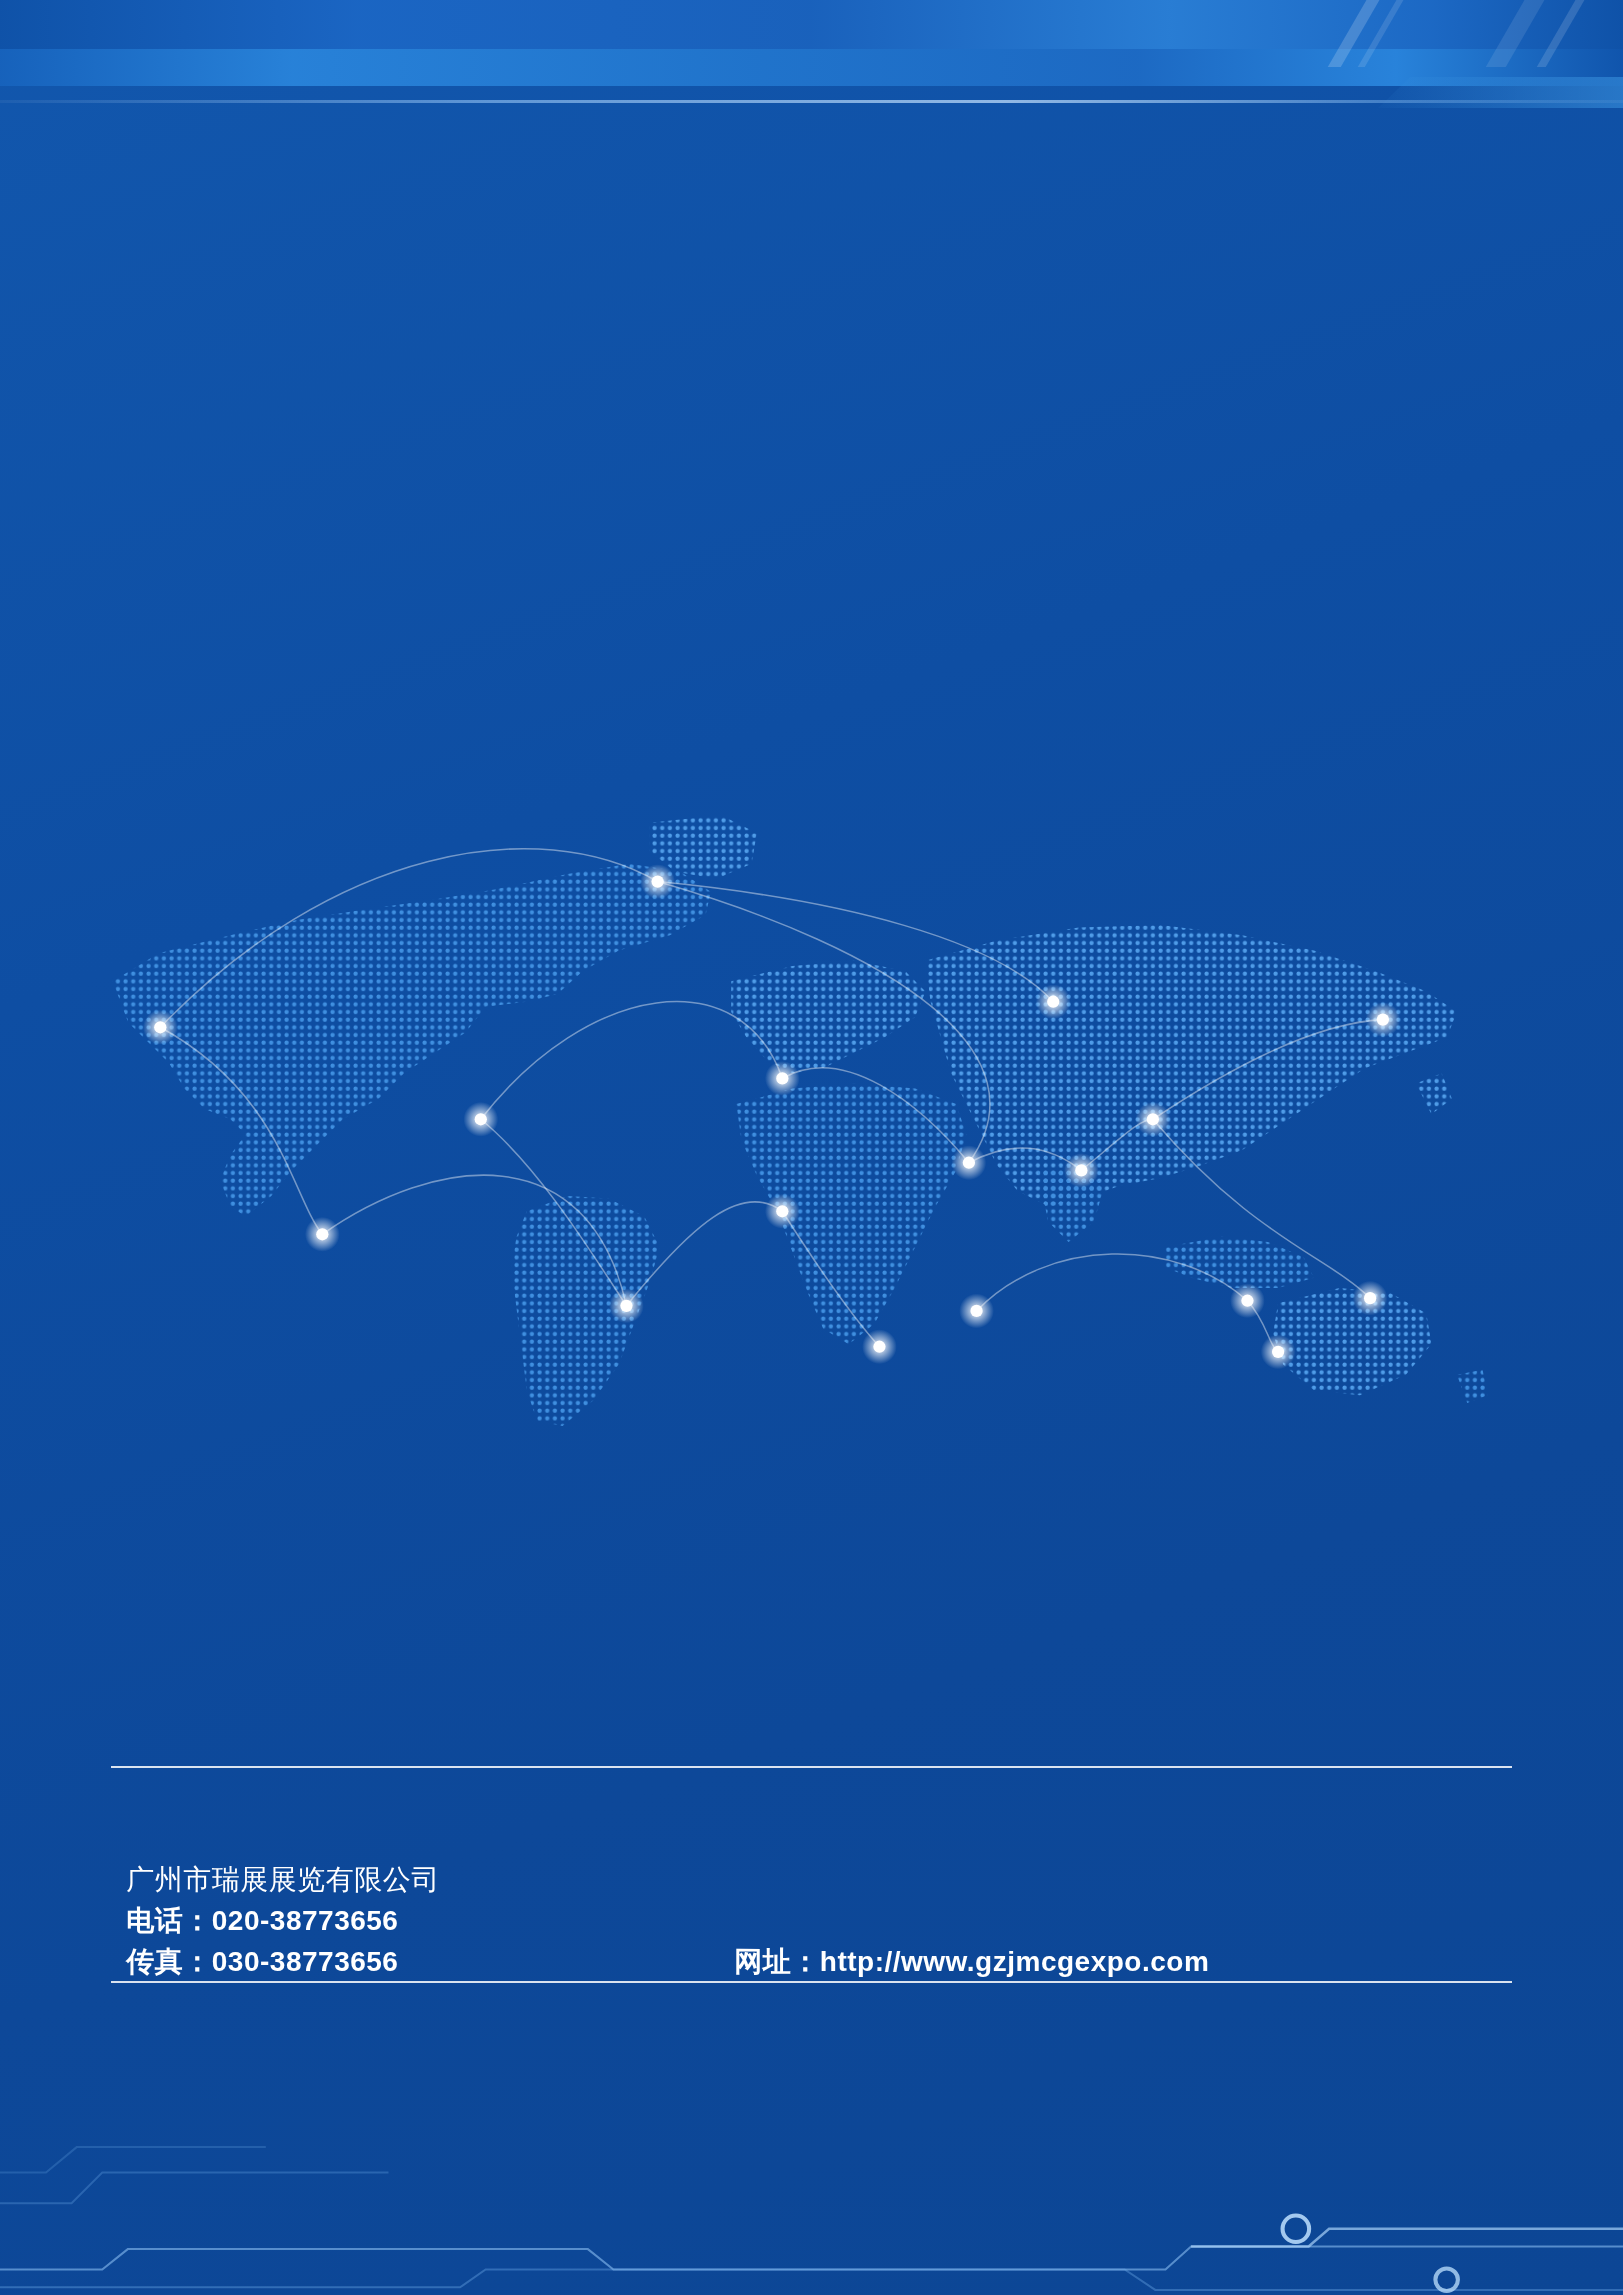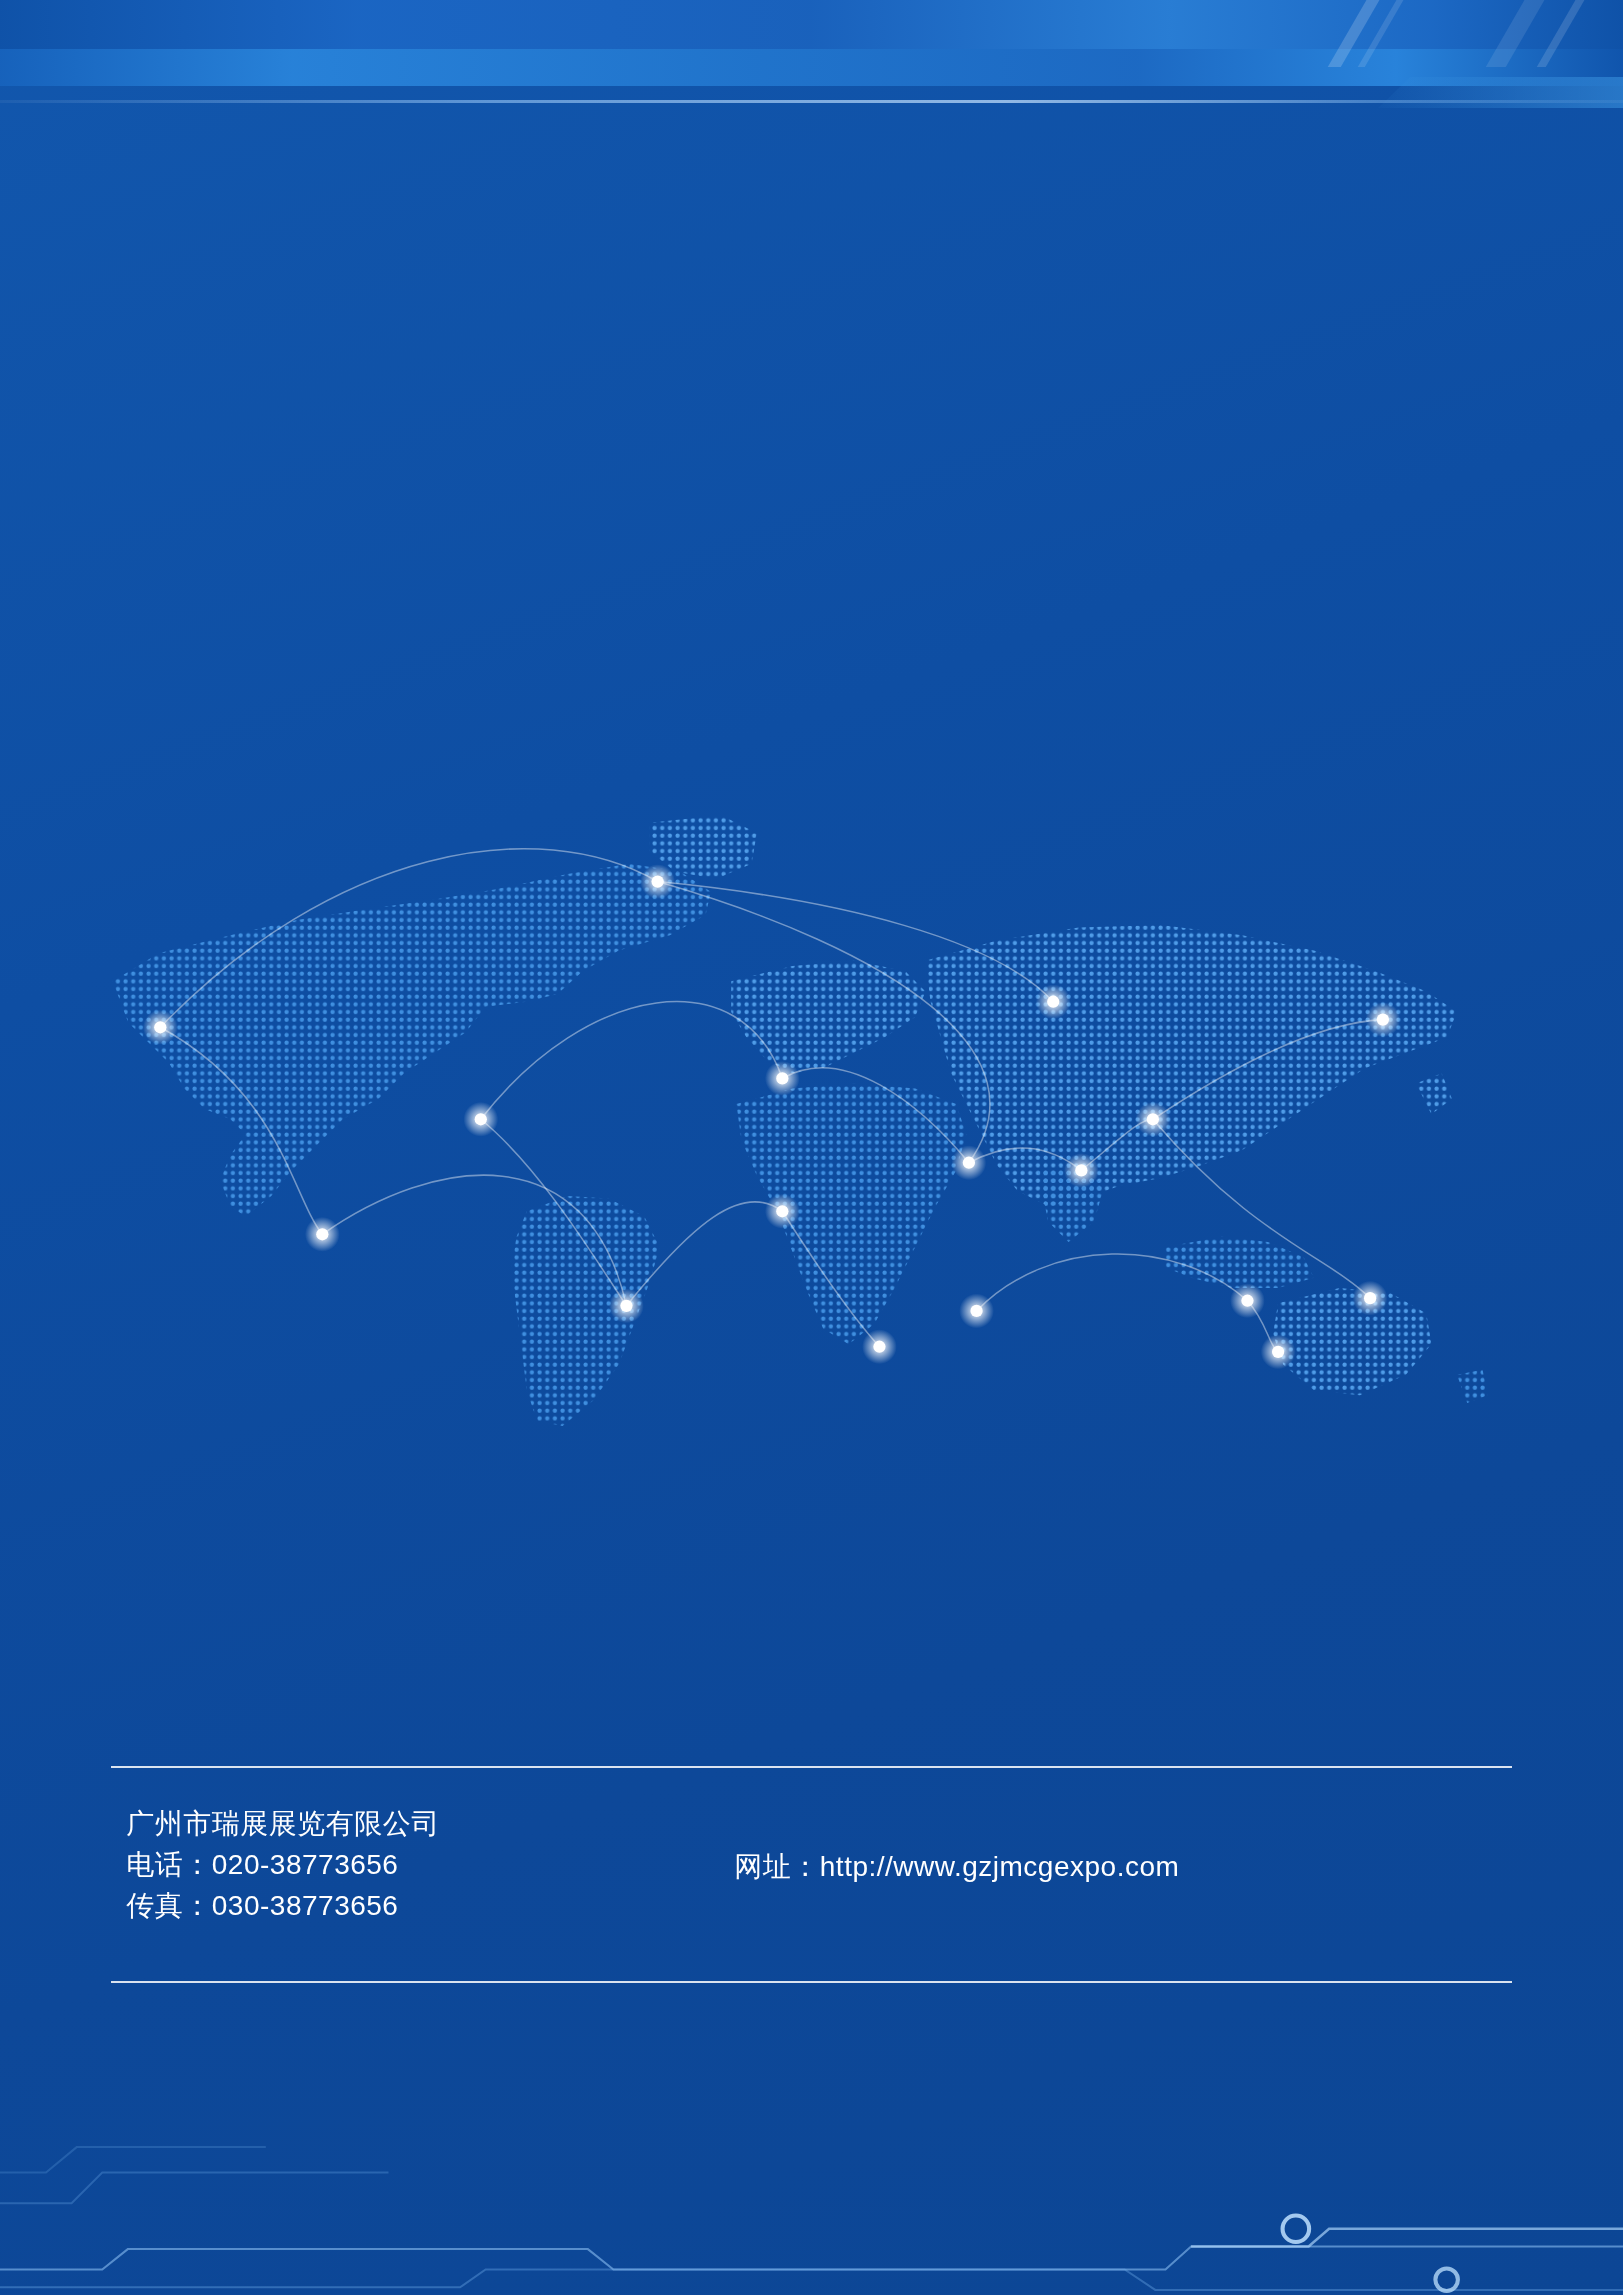--- a/index.html
+++ b/index.html
@@ -93,21 +93,21 @@
     top: 1766px;
   }
   .rule {
     width: 100%;
     height: 1.5px;
     background: rgba(255,255,255,.85);
   }
   .footer-inner {
     display: flex;
     flex-direction: row;
-    align-items: flex-start;
+    align-items: flex-end;
     padding: 36px 15.3px 0 15.3px;
     height: 215px;
     box-sizing: border-box;
   }
   .col-left { width: 608px; }
   .col-right { flex: 1; padding-top: 43px; }
 
   .company {
     color: #ffffff;
     font-size: 28px;
@@ -115,21 +115,21 @@
     line-height: 1.42;
     margin: 0 0 2px 0;
     font-weight: 400;
   }
   .line {
     color: #ffffff;
     font-size: 28px;
     line-height: 1.45;
     letter-spacing: 0.5px;
     white-space: nowrap;
-    font-weight: 400;
+    font-weight: 700;
   }
   .rule-bottom {
     position: absolute;
     left: 0;
     top: 215px;
     width: 100%;
     height: 1.5px;
     background: rgba(255,255,255,.85);
   }
 

